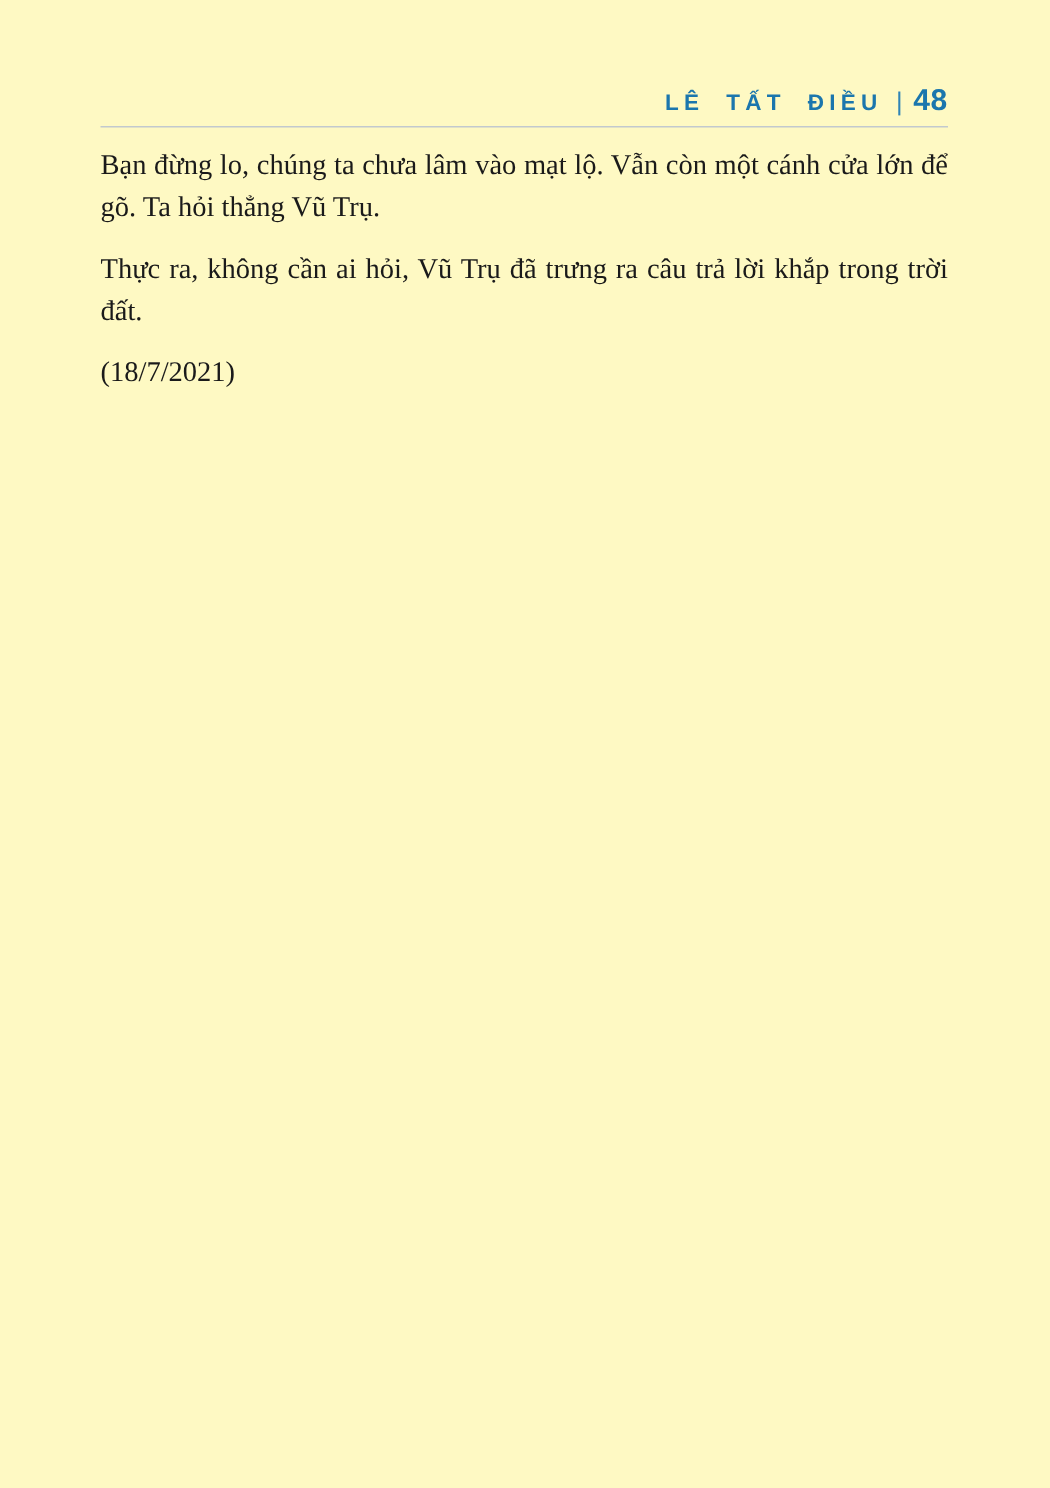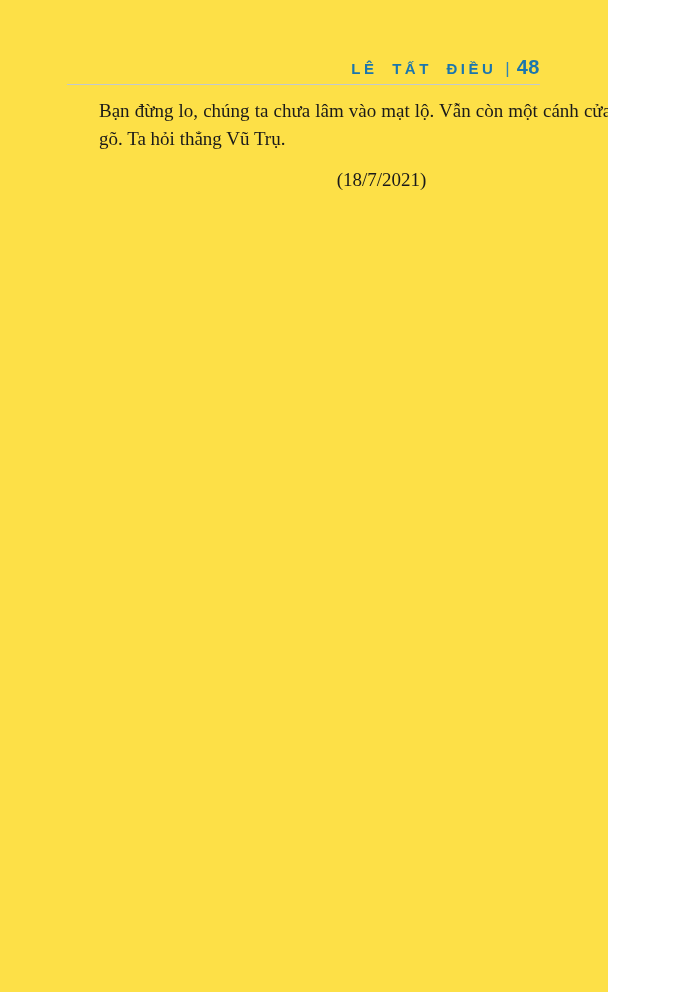--- a/index.html
+++ b/index.html
@@ -2,23 +2,23 @@
 <html lang="vi"><head>
 <meta charset="utf-8">
 <style>
   html, body {
     margin: 0;
     padding: 0;
     background: #ffffff;
   }
   .page {
     position: relative;
-    width: 608px;
+    width: 700px;
     height: 992px;
-    background: #fde047;
+    background: #fef9c3;
     overflow: hidden;
     font-family: "Liberation Serif", serif;
   }
   
   .header {
     position: absolute;
     top: 56px;
     left: 67px;
     right: 68px;
     display: flex;
@@ -55,27 +55,26 @@
   
   .content {
     position: absolute;
     top: 97px;
     left: 67px;
     width: 565px;
     color: #1a1a1a;
     font-size: 19px;
     line-height: 28px;
     text-align: justify;
-    margin-left: 32px;
   }
   .content p {
     margin: 0 0 13px 0;
   }
   .content p.date-line {
-    text-align: center;
+    text-align: left;
   }
   .italic {
     font-style: italic;
   }
 </style>
 </head>
 <body>
 
 <div class="page">
 
@@ -86,20 +85,23 @@
   </div>
 
   <div class="rule"></div>
 
   <div class="content">
 
     <p>
       <span>Bạn đừng lo, chúng ta chưa lâm vào mạt lộ. Vẫn còn một cánh cửa lớn để gõ. Ta hỏi thẳng Vũ Trụ.</span>
     </p>
 
+    <p>
+      <span>Thực ra, không cần ai hỏi, Vũ Trụ đã trưng ra câu trả lời khắp trong trời đất.</span>
+    </p>
 
 
 
     <p class="date-line">
       <span>(18/7/2021)</span>
     </p>
 
   </div>
 
 </div>

